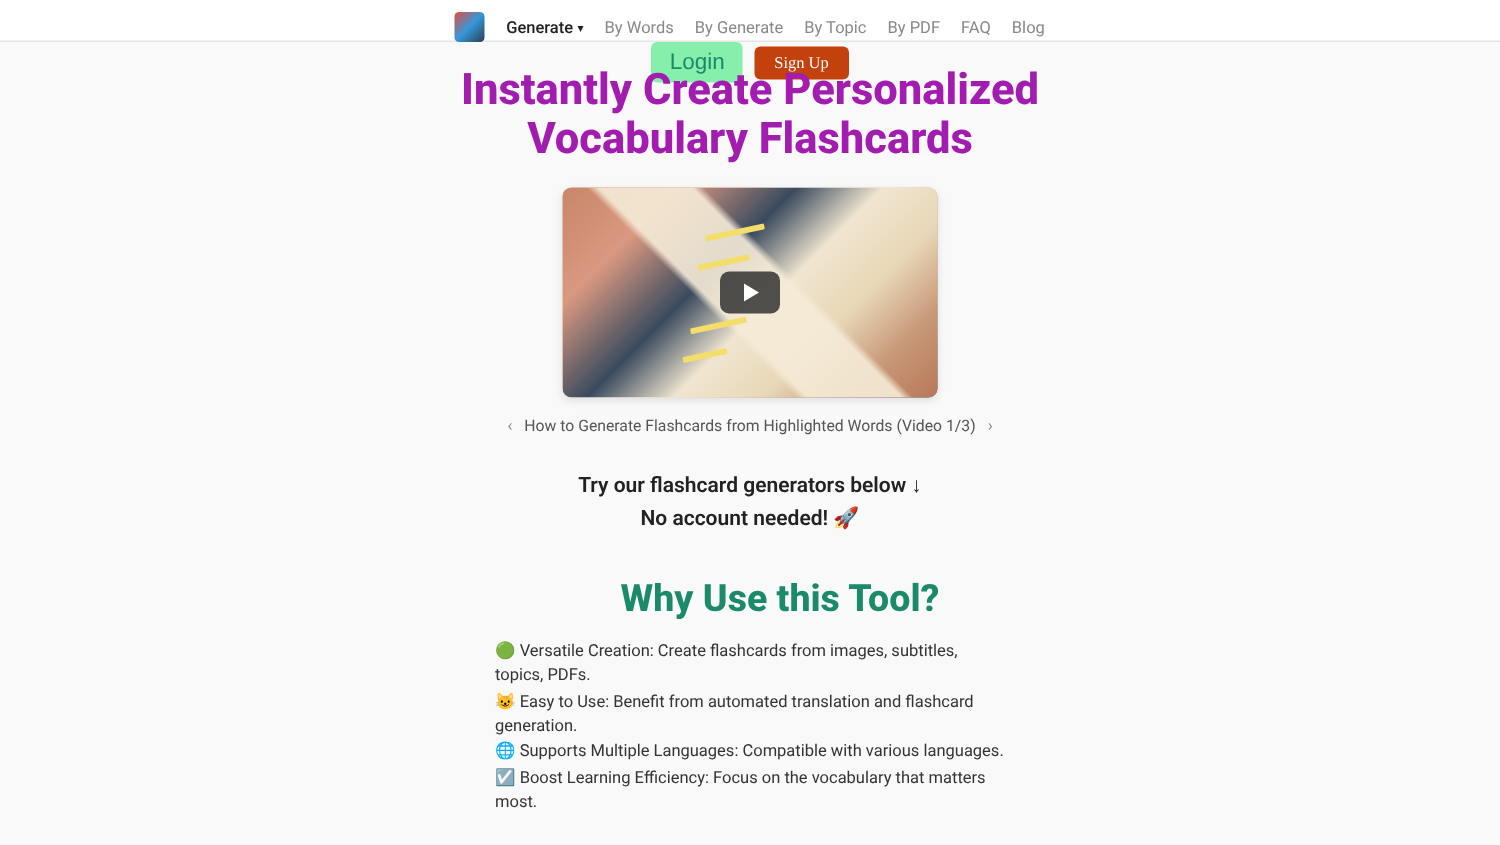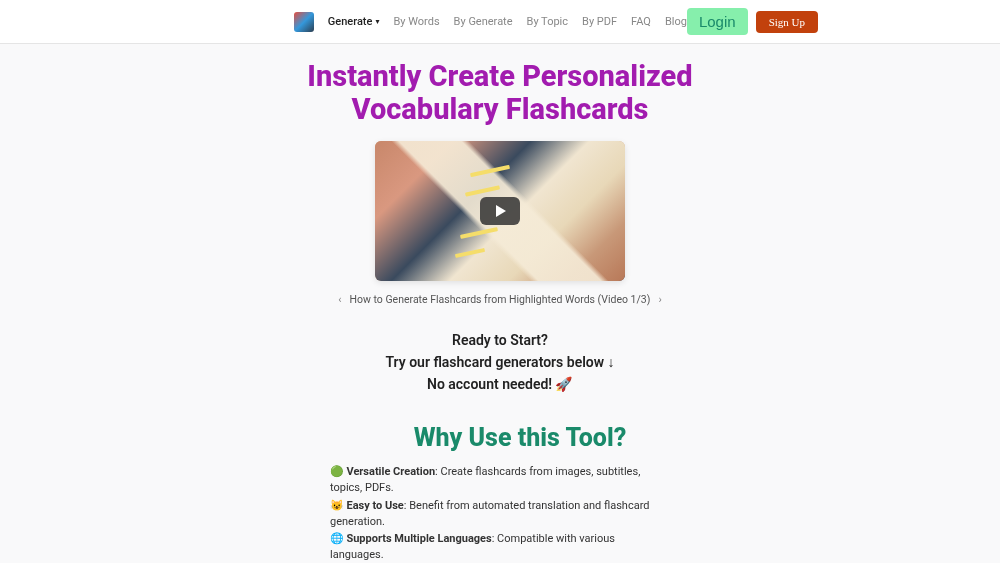--- a/index.html
+++ b/index.html
@@ -7,25 +7,26 @@
       font-family: -apple-system, BlinkMacSystemFont, "Segoe UI", Roboto, Helvetica, Arial, sans-serif;
       background: #f9f9fa;
       color: #333;
       width: 1000px;
       height: 563px;
       overflow: hidden;
     }
     .header {
       display: flex;
       align-items: center;
-      justify-content: flex-end;
+      justify-content: flex-start;
       padding: 8px 182px;
       background: #fff;
       border-bottom: 1px solid #e5e5e5;
-      height: 44px;
+      height: 28px;
+      flex-direction: column;
     }
     .nav-left {
       display: flex;
       align-items: center;
       gap: 14px;
     }
     .logo {
       width: 20px;
       height: 20px;
       background: linear-gradient(135deg, #e74c3c 0%, #3498db 50%, #2c3e50 100%);
@@ -167,21 +168,21 @@
       margin: 12px auto 0;
       text-align: left;
       font-size: 11px;
       line-height: 1.45;
       color: #333;
     }
     .feature-line {
       margin-bottom: 2px;
     }
     .feature-line strong {
-      font-weight: 700;
+      font-weight: 400;
       text-align: center;
     }
   </style>
 </head>
 <body>
 
 <header class="header">
   <div class="nav-left">
     <div class="logo"></div>
     <div class="nav-item primary">
@@ -215,21 +216,20 @@
     </div>
   </div>
 
   <div class="carousel">
     <span class="carousel-arrow">‹</span>
     <span>How to Generate Flashcards from Highlighted Words (Video 1/3)</span>
     <span class="carousel-arrow">›</span>
   </div>
 
   <div class="cta-block">
-    <div class="cta-line">Ready to Start?</div>
     <div class="cta-line">Try our flashcard generators below ↓</div>
     <div class="cta-line">No account needed! 🚀</div>
   </div>
 
   <h2 class="section-title">Why Use this Tool?</h2>
 
   <div class="features">
     <div class="feature-line">
       <span>🟢</span>
       <strong>Versatile Creation</strong><span>: Create flashcards from images, subtitles, topics, PDFs.</span>

